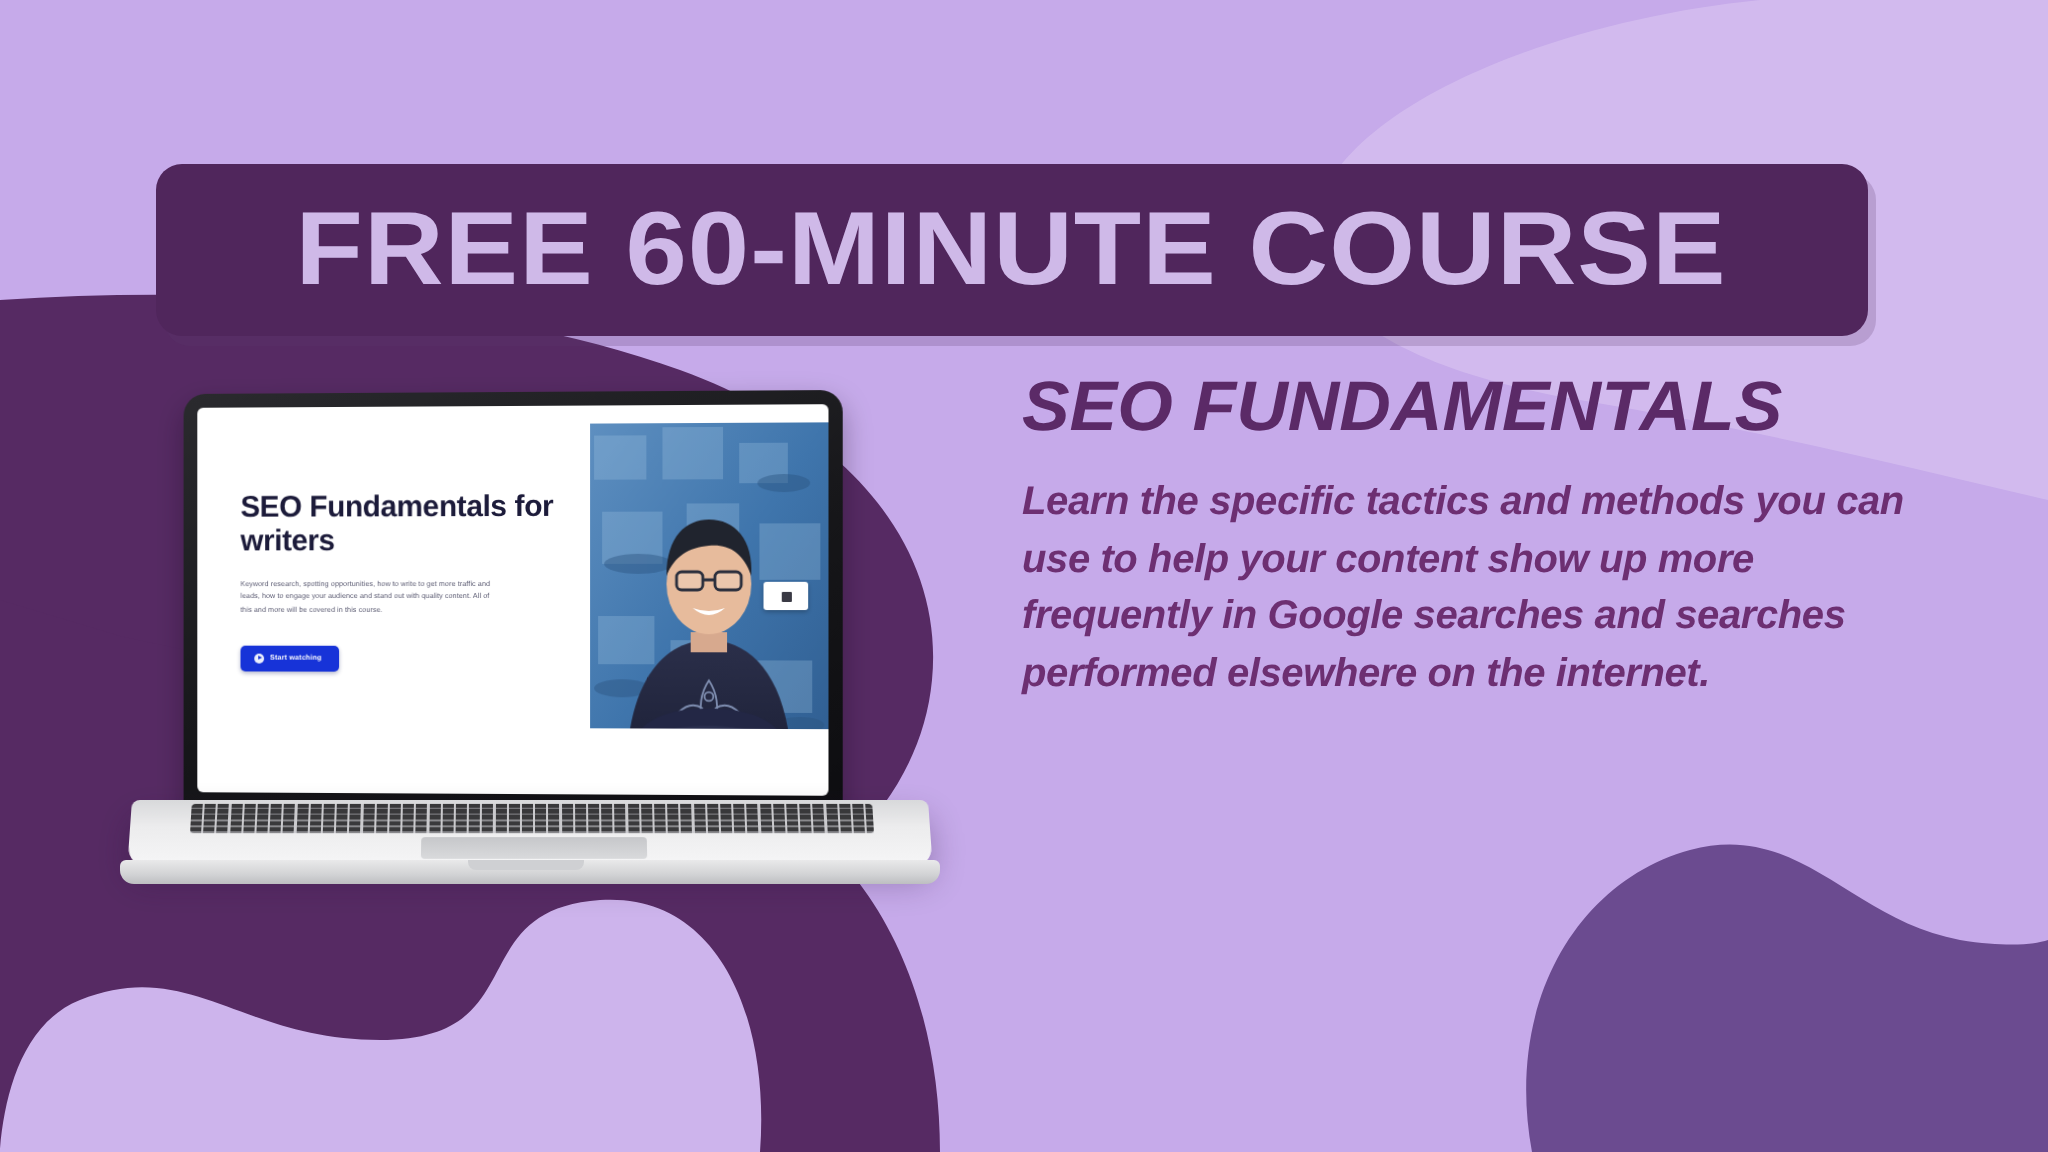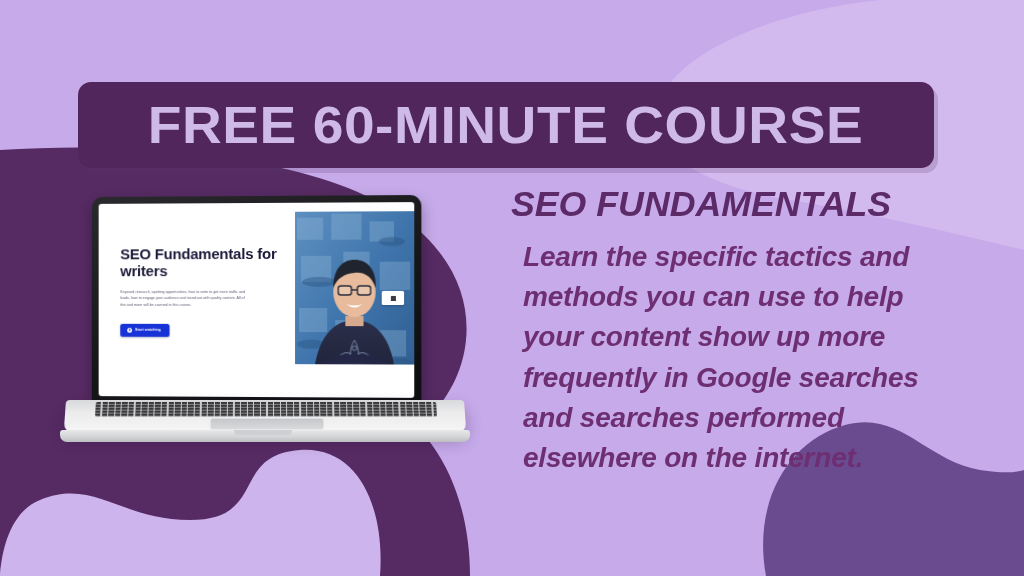--- a/index.html
+++ b/index.html
@@ -69,24 +69,24 @@
     font-weight: 700;
     letter-spacing: 0px;
     line-height: 1.05;
     margin: 0 0 14px 0;
     transform: scaleX(1.02);
     transform-origin: left center;
     white-space: nowrap;
   }
   .copy-body {
     color: #6d2f72;
-    font-size: 28px;
+    font-size: 20px;
     font-weight: 700;
     line-height: 1.44;
-    margin: 12px;
+    margin: 0;
     letter-spacing: -0.2px;
   }
 
   
   .laptop {
     position: absolute;
     left: 58px;
     top: 196px;
     width: 415px;
     height: 270px;

